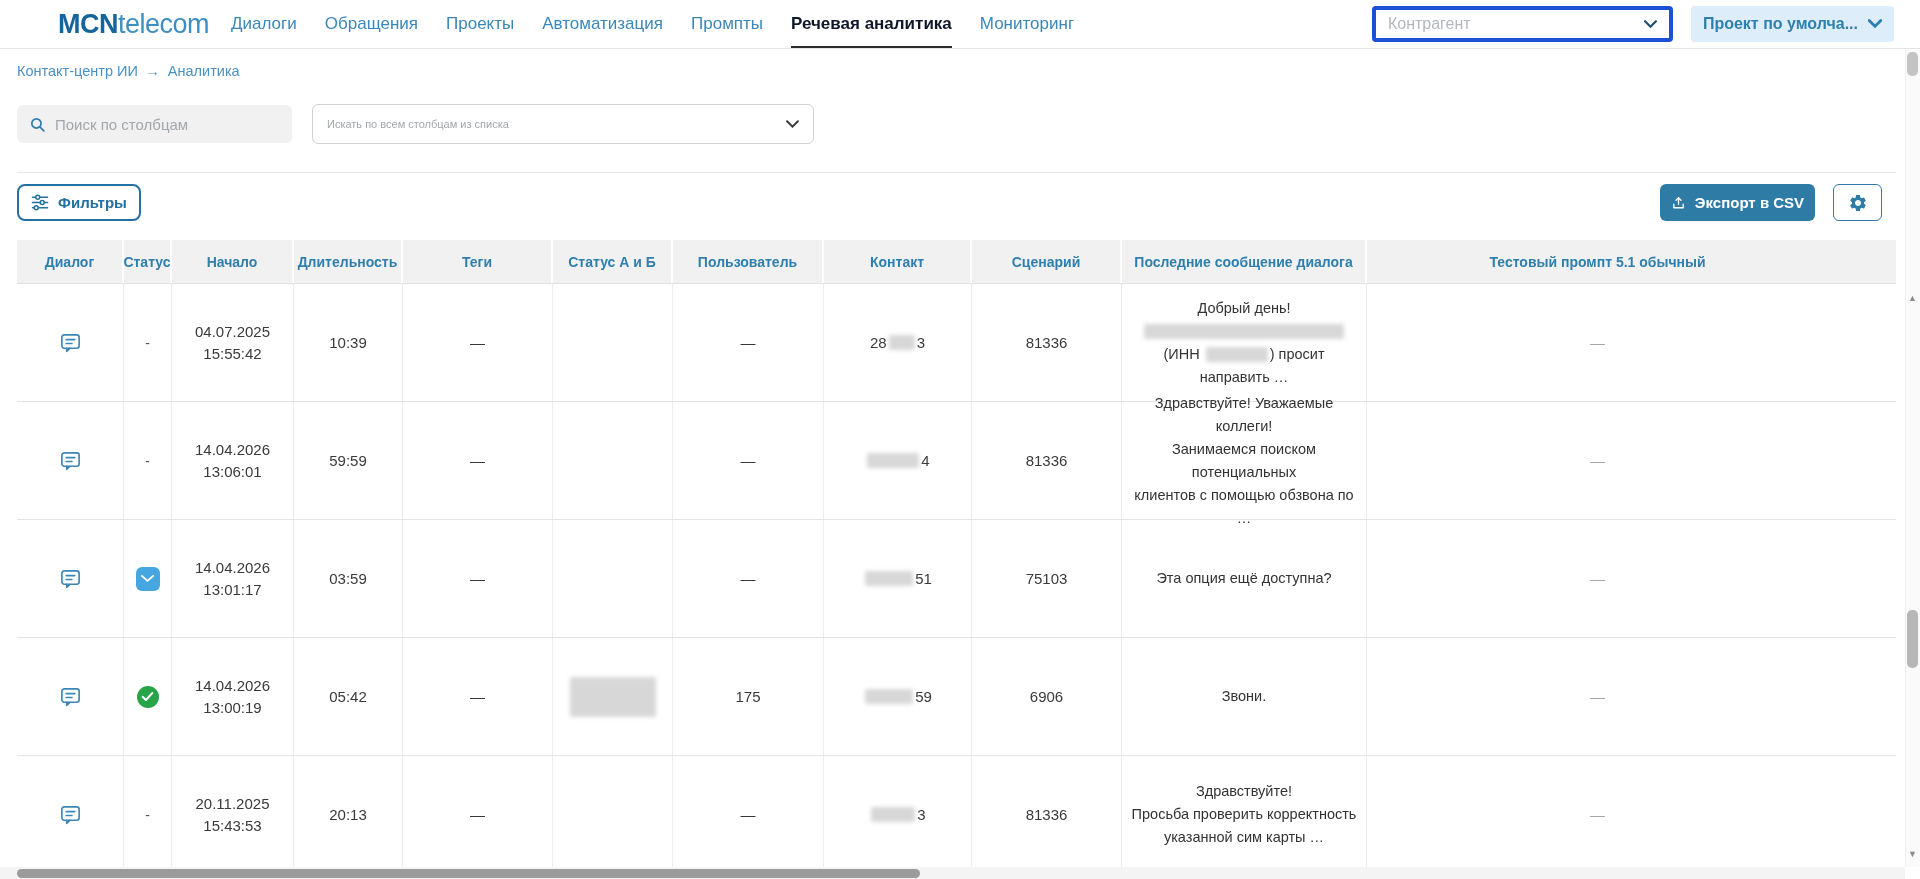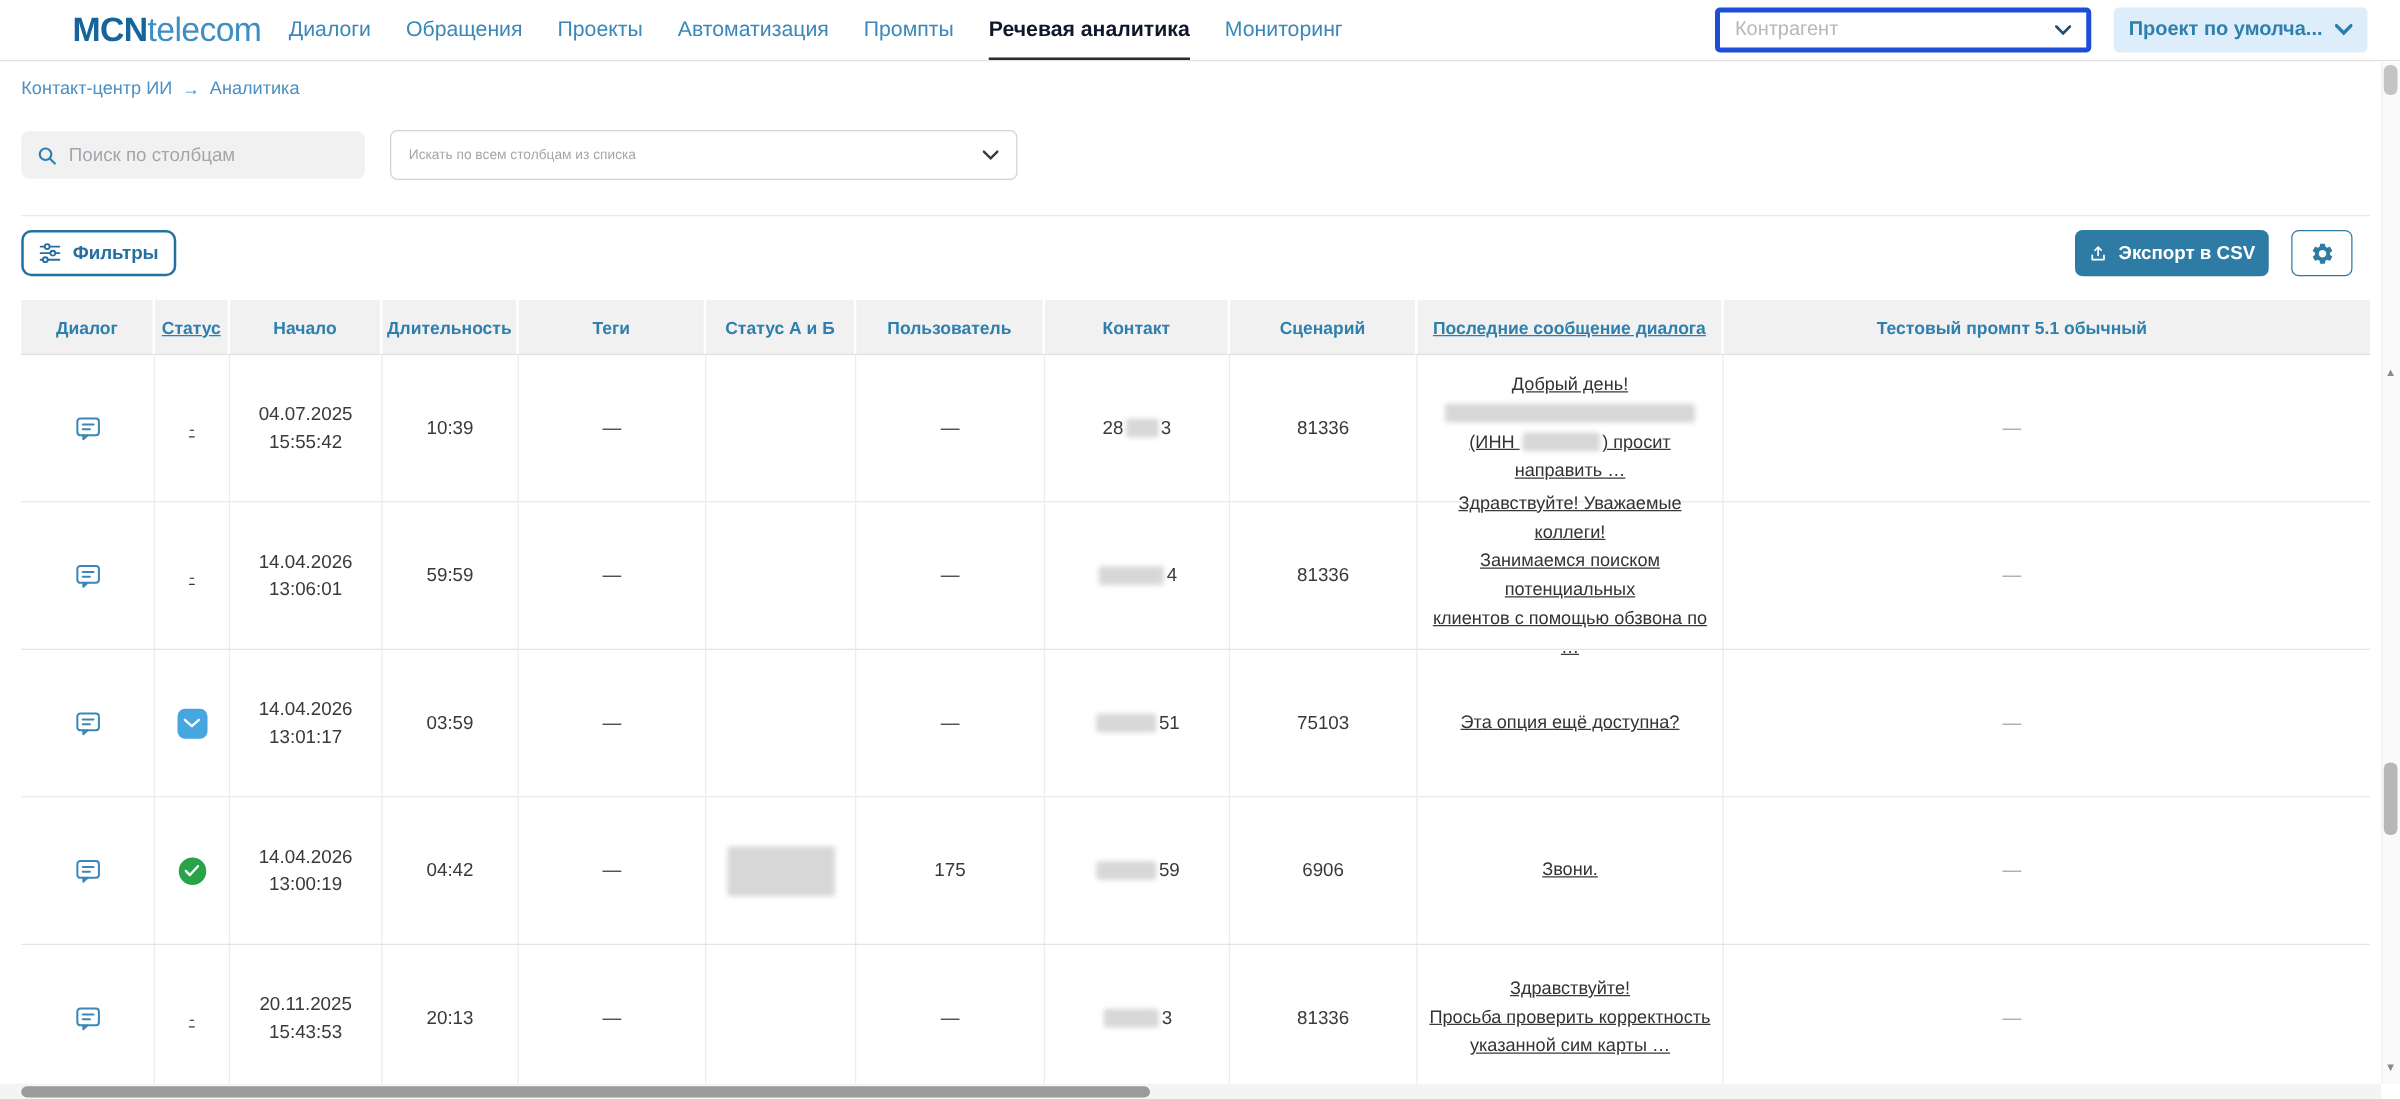--- a/index.html
+++ b/index.html
@@ -63,22 +63,22 @@
   
   .table { position:absolute; left:17px; top:240px; width:1879px; }
   .thead { display:flex; height:44px; background:#f1f1f1; border-bottom:1px solid #e0e0e0; }
   .th { display:flex; align-items:center; justify-content:center; font-size:14px; font-weight:700;
     color:#2e7fad; border-right:2px solid #ffffff; cursor:pointer; text-align:center; }
   .th:last-child { border-right:none; }
   .tr { display:flex; height:118px; border-bottom:1px solid #e4e4e4; background:#fff; }
   .td { display:flex; flex-direction:column; align-items:center; justify-content:center;
     border-right:1px solid #ececec; font-size:15px; color:#3a3a3a; text-align:center; padding:0 6px; }
   .td:last-child { border-right:none; }
-  .c0{width:107px;} .c1{width:60px;text-decoration:underline;} .c2{width:122px;} .c3{width:109px;} .c4{width:150px;}
-  .c5{width:120px;} .c6{width:151px;} .c7{width:148px;} .c8{width:150px;} .c9{width:245px;text-decoration:underline;}
+  .c0{width:107px;} .c1{width:48px;} .c2{width:122px;} .c3{width:109px;} .c4{width:150px;}
+  .c5{width:120px;} .c6{width:151px;} .c7{width:148px;} .c8{width:150px;} .c9{width:245px;}
   .c10{width:461px;}
   .date-line { line-height:22px; }
   .status-dash { color:#555; font-size:14px; }
   .dash-light { color:#a6a6a6; }
   .msg-line { line-height:23px; font-size:14.5px; color:#333; }
   .contact-line { display:flex; align-items:center; justify-content:center; }
   .redact { display:inline-block; background:#d7d7d7; border-radius:2px; filter:blur(2px);
     vertical-align:middle; margin:0 2px; }
   .mail-icon { width:24px; height:24px; background:#45a6e0; border-radius:6px;
     display:flex; align-items:center; justify-content:center; }
@@ -332,21 +332,21 @@
   <span class="check-icon">
     <svg width="13" height="11" viewBox="0 0 24 20" fill="none" stroke="#fff" stroke-width="3.6" stroke-linecap="round" stroke-linejoin="round">
       <path d="M3 10.5l6 6L21 3.5"></path>
     </svg>
   </span>
 </div>
         <div class="td c2">
           <div class="date-line">14.04.2026</div>
           <div class="date-line">13:00:19</div>
         </div>
-        <div class="td c3">04:42</div>
+        <div class="td c3">05:42</div>
         <div class="td c4">—</div>
         <div class="td c5">
           <span class="redact" style="width: 86px; height: 40px;"></span>
         </div>
         <div class="td c6">175</div>
         <div class="td c7">
           <div class="contact-line">
             <span class="redact" style="width: 48px; height: 15px;"></span>
             <span>59</span>
           </div>

